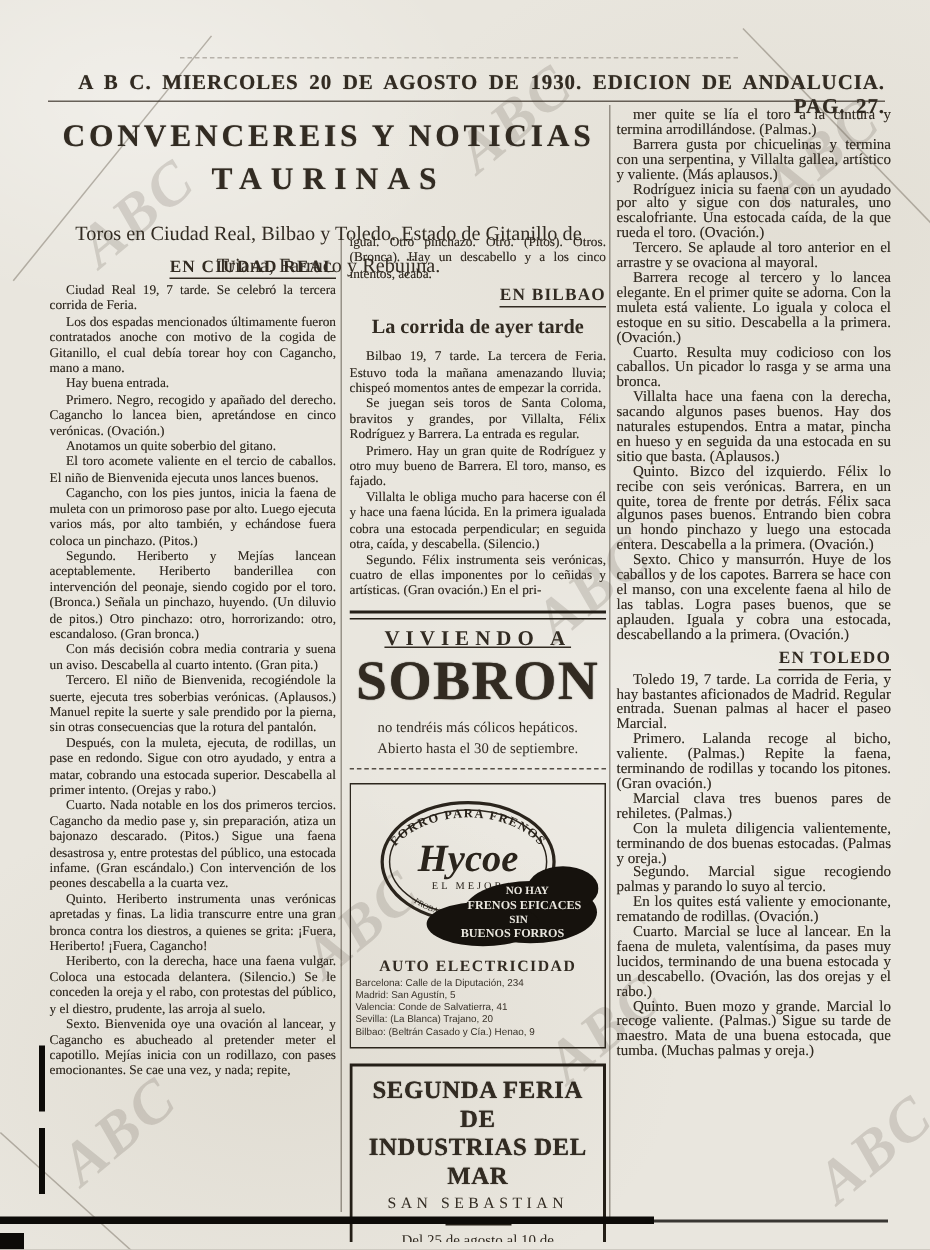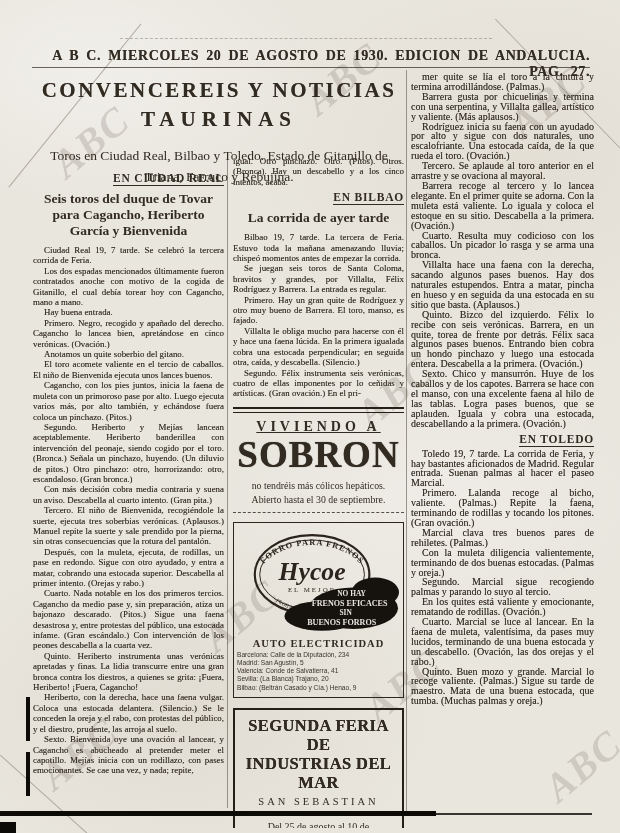--- a/index.html
+++ b/index.html
@@ -102,21 +102,20 @@
   <section class="masthead">
     <h1 class="mast-title"><span>CONVENCEREIS Y NOTICIAS</span><br><span class="l2">TAURINAS</span></h1>
     <p class="mast-sub">Toros en Ciudad Real, Bilbao y Toledo. Estado de Gitanillo de Triana, Farruco y Rebujina.</p>
   </section>
 
   <div class="vrule vr-mid"></div>
   <div class="vrule vr-right"></div>
 
   <section class="col col-left">
     <h2 class="kicker"><span>EN CIUDAD REAL</span></h2>
-    <h3 class="art-head">Seis toros del duque de Tovar para Cagancho, Heriberto García y Bienvenida</h3>
     <div class="body">
         <p class="para">Ciudad Real 19, 7 tarde. Se celebró la tercera corrida de Feria.</p>
         <p class="para">Los dos espadas mencionados últimamente fueron contratados anoche con motivo de la cogida de Gitanillo, el cual debía torear hoy con Cagancho, mano a mano.</p>
         <p class="para">Hay buena entrada.</p>
         <p class="para">Primero. Negro, recogido y apañado del derecho. Cagancho lo lancea bien, apretándose en cinco verónicas. (Ovación.)</p>
         <p class="para">Anotamos un quite soberbio del gitano.</p>
         <p class="para">El toro acomete valiente en el tercio de caballos. El niño de Bienvenida ejecuta unos lances buenos.</p>
         <p class="para">Cagancho, con los pies juntos, inicia la faena de muleta con un primoroso pase por alto. Luego ejecuta varios más, por alto también, y echándose fuera coloca un pinchazo. (Pitos.)</p>
         <p class="para">Segundo. Heriberto y Mejías lancean aceptablemente. Heriberto banderillea con intervención del peonaje, siendo cogido por el toro. (Bronca.) Señala un pinchazo, huyendo. (Un diluvio de pitos.) Otro pinchazo: otro, horrorizando: otro, escandaloso. (Gran bronca.)</p>
         <p class="para">Con más decisión cobra media contraria y suena un aviso. Descabella al cuarto intento. (Gran pita.)</p>

